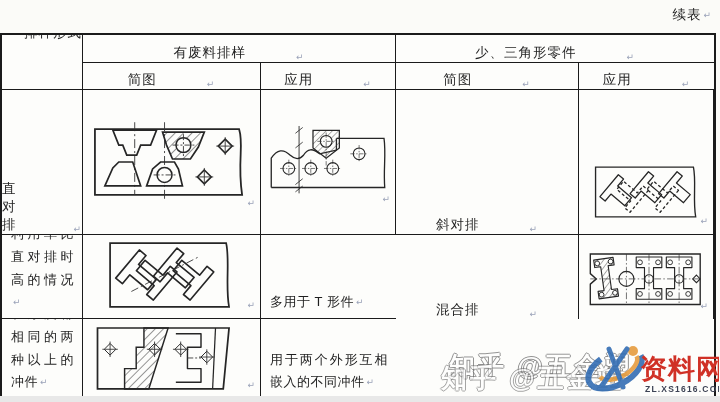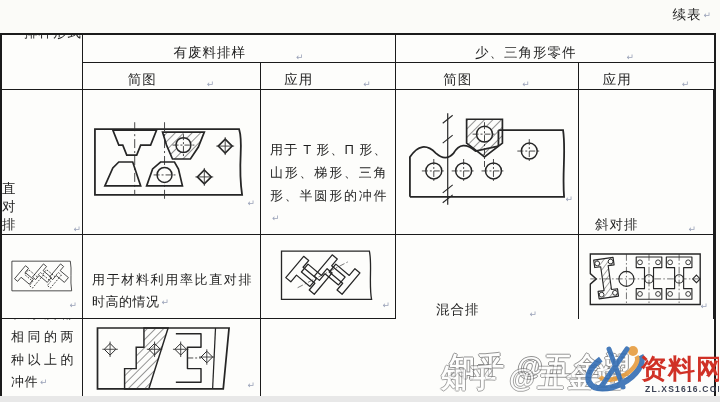--- a/index.html
+++ b/index.html
@@ -100,23 +100,20 @@
         <path d="M64,97 L70,80 L78,73 L92,73 L96,80 L100,97 Z" fill="none" stroke="#262626" stroke-width="1.7"></path>
         <circle cx="82" cy="86" r="7.5" fill="#fdfdfb" stroke="#262626" stroke-width="1.5"></circle>
         <line x1="71" y1="86" x2="93" y2="86" stroke="#333" stroke-width="0.9" stroke-dasharray="6 2 2 2"></line>
         <path d="M122,81 L129,88 L122,95 L115,88 Z" fill="none" stroke="#262626" stroke-width="1.6"></path>
         <line x1="122" y1="79" x2="122" y2="97" stroke="#333" stroke-width="0.9"></line>
           <line x1="113" y1="88" x2="131" y2="88" stroke="#333" stroke-width="0.9"></line>
       </svg>
       <span class="pm">↵</span>
     </div>
 
-    <div class="cell app">
-      <p><span>用于 T 形、Π 形、山形、梯形、三角形、半圆形的冲件</span><span class="pm">↵</span></p>
-    </div>
 
     <div class="cell diag d2">
       <svg width="183" height="145" viewBox="0 0 183 145">
         <defs>
             <pattern id="h2" width="6" height="6" patternUnits="userSpaceOnUse" patternTransform="rotate(45)">
               <line x1="0" y1="0" x2="0" y2="6" stroke="#3a3a3a" stroke-width="1.1"></line>
             </pattern>
           </defs>
         <path d="M14,108 L14,68 Q26,50 40,64 Q50,73 58,64 Q66,50 80,62 L103,57" fill="none" stroke="#262626" stroke-width="1.8"></path>
         <path d="M103,41 L168,41 C171,62 167,84 169,108 L14,108" fill="none" stroke="#262626" stroke-width="1.8"></path>
@@ -201,20 +198,23 @@
             </g>
           <g transform="translate(113,44) rotate(130)">
               <polygon points="-19,-13 19,-13 19,-4 7,-4 7,20 -7,20 -7,-4 -19,-4"></polygon>
             </g>
         </g>
         <line x1="50" y1="58" x2="120" y2="22" stroke="#333" stroke-width="0.9" stroke-dasharray="8 3 2 3"></line>
       </svg>
       <span class="pm">↵</span>
     </div>
 
+    <div class="cell app no-r">
+      <p><span>多用于 T 形件</span><span class="pm">↵</span></p>
+    </div>
 
     <div class="cell form-cell no-b">
       <span>混合排</span>
         <span class="pm">↵</span>
     </div>
 
     <div class="cell diag d3 no-b">
       <svg width="178" height="81" viewBox="0 0 178 81">
         <defs>
             <pattern id="h5" width="6" height="6" patternUnits="userSpaceOnUse" patternTransform="rotate(45)">
@@ -284,20 +284,23 @@
           <line x1="93" y1="32" x2="109" y2="32"></line>
             <line x1="101" y1="24" x2="101" y2="40"></line>
           <line x1="120" y1="40" x2="136" y2="40"></line>
             <line x1="128" y1="32" x2="128" y2="48"></line>
         </g>
         <line x1="108" y1="41" x2="122" y2="41" stroke="#333" stroke-width="0.9" stroke-dasharray="6 2 2 2"></line>
       </svg>
       <span class="pm">↵</span>
     </div>
 
+    <div class="cell app no-r no-b">
+      <p><span>用于两个外形互相嵌入的不同冲件</span><span class="pm">↵</span></p>
+    </div>
 
   </div>
 
   <div class="wm-text wm1">知乎 @五金塑</div>
   <div class="wm-text wm2">知乎 @五金塑</div>
 
   <div class="wm-logo">
     <svg width="136" height="64" viewBox="0 0 136 64">
       <g opacity="0.88">
         <ellipse cx="32" cy="34" rx="29" ry="16" transform="rotate(-28 32 34)" fill="none" stroke="#2e6ab2" stroke-width="6" stroke-dasharray="100 45"></ellipse>

